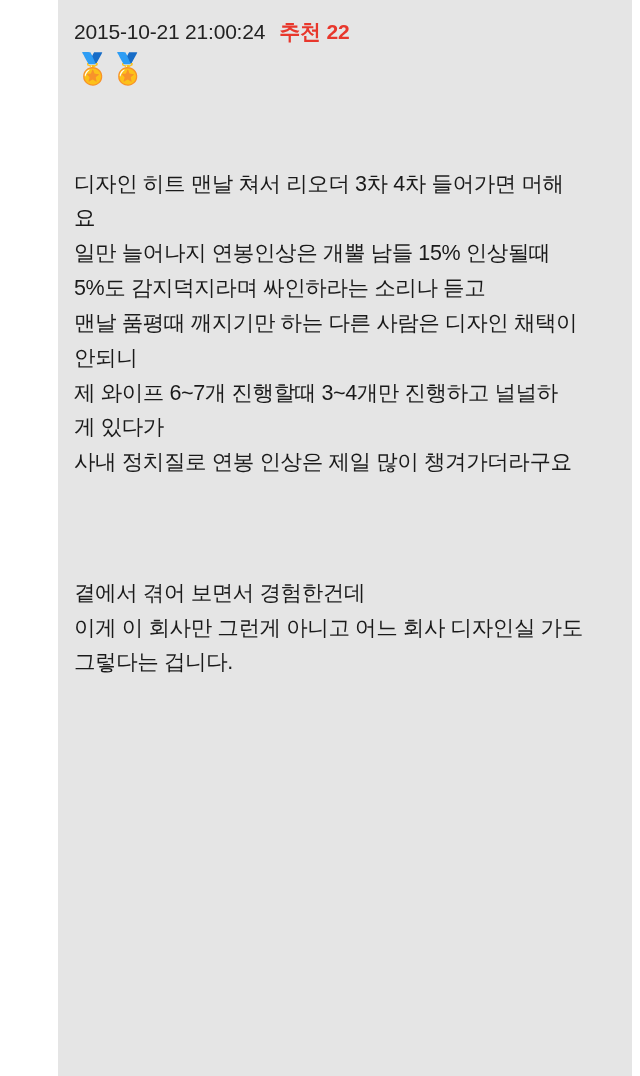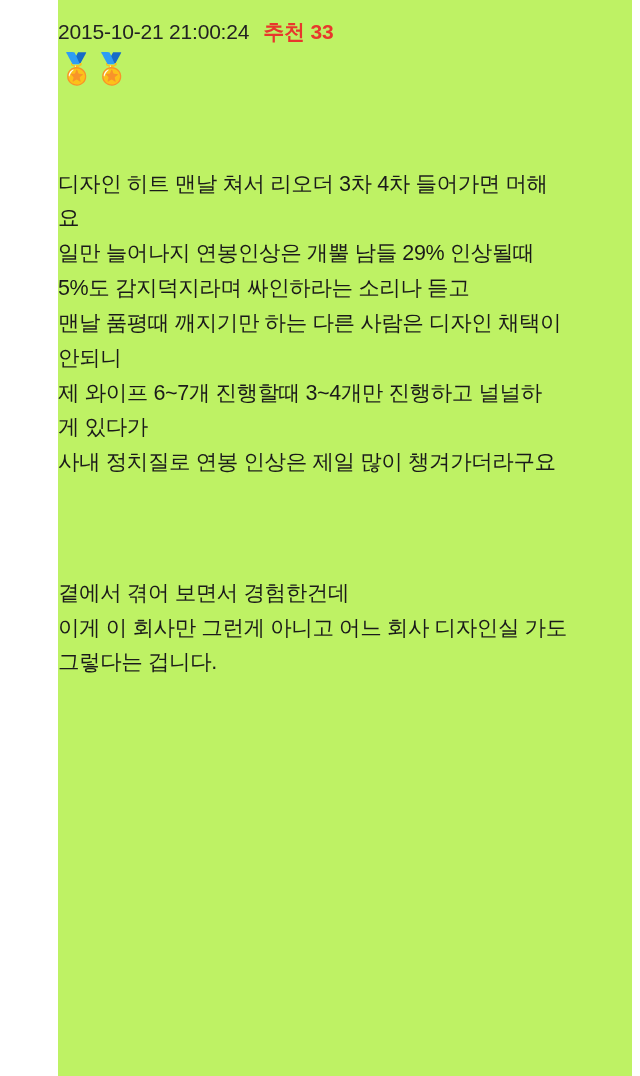--- a/index.html
+++ b/index.html
@@ -35,23 +35,23 @@
     width: 8px;
     height: 1076px;
     background: #ffffff;
   }
   .post {
     position: absolute;
     left: 58px;
     top: 0;
     width: 574px;
     height: 1076px;
-    background: #bef264;
+    background: #e5e5e5;
     box-sizing: border-box;
-    padding: 18px 16px 0 0;
+    padding: 18px 16px 0 16px;
   }
   .meta-row {
     display: flex;
     align-items: baseline;
     gap: 14px;
     margin-bottom: 6px;
   }
   .timestamp {
     font-size: 21px;
     color: #222222;
@@ -92,31 +92,31 @@
 
 <div class="screen">
 
   <div class="left-gutter"></div>
   <div class="right-gutter"></div>
 
   <div class="post">
 
     <div class="meta-row">
       <span class="timestamp">2015-10-21 21:00:24</span>
-      <span class="recommend">추천 33</span>
+      <span class="recommend">추천 22</span>
     </div>
 
     <div class="medals">
       <span class="medal">🏅</span><span class="medal">🏅</span>
     </div>
 
     <div class="body-text">
       <p class="para">디자인 히트 맨날 쳐서 리오더 3차 4차 들어가면 머해
 요
-일만 늘어나지 연봉인상은 개뿔 남들 29% 인상될때
+일만 늘어나지 연봉인상은 개뿔 남들 15% 인상될때
 5%도 감지덕지라며 싸인하라는 소리나 듣고
 맨날 품평때 깨지기만 하는 다른 사람은 디자인 채택이
 안되니
 제 와이프 6~7개 진행할때 3~4개만 진행하고 널널하
 게 있다가
 사내 정치질로 연봉 인상은 제일 많이 챙겨가더라구요</p>
       <p class="para">곁에서 겪어 보면서 경험한건데
 이게 이 회사만 그런게 아니고 어느 회사 디자인실 가도
 그렇다는 겁니다.</p>
     </div>

